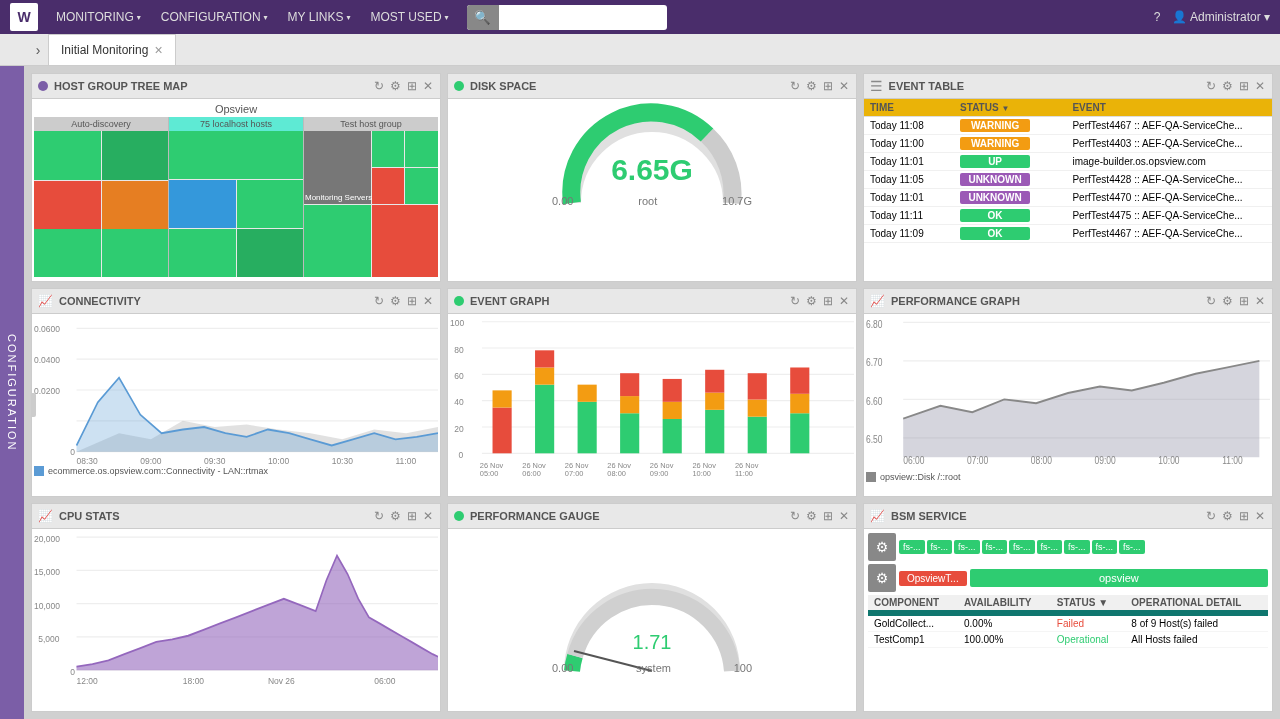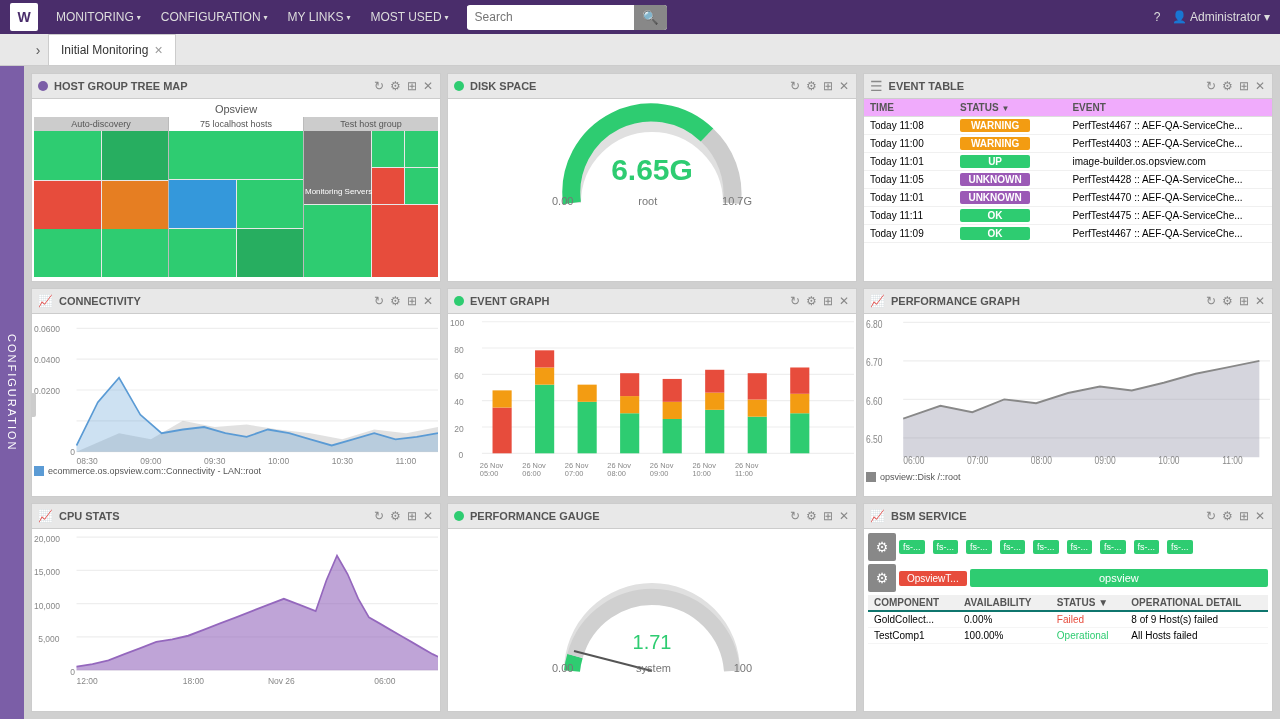--- a/index.html
+++ b/index.html
@@ -122,36 +122,36 @@
     .widget-body {
       flex: 1; padding: 4px; overflow: hidden; position: relative;
     }
     .treemap-label { text-align: center; font-size: 11px; color: #555; padding: 2px 0; }
 
     
     .gauge-container { display: flex; flex-direction: column; align-items: center; justify-content: flex-start; height: 100%; }
 
     
     .event-table { width: 100%; border-collapse: collapse; font-size: 10px; }
-    .event-table th { background: #f0abfc; padding: 3px 6px; border-bottom: 1px solid #ddd; text-align: left; color: #555; font-weight: bold; }
+    .event-table th { background: #eab308; padding: 3px 6px; border-bottom: 1px solid #ddd; text-align: left; color: #555; font-weight: bold; }
     .event-table td { padding: 2px 6px; border-bottom: 1px solid #f0f0f0; white-space: nowrap; overflow: hidden; text-overflow: ellipsis; max-width: 150px; }
     .status-badge {
       display: inline-block; padding: 1px 6px; border-radius: 2px;
       font-size: 10px; font-weight: bold; text-align: center; min-width: 70px;
     }
     .status-warning { background: #f39c12; color: #fff; }
     .status-up { background: #2ecc71; color: #fff; }
     .status-unknown { background: #9b59b6; color: #fff; }
     .status-ok { background: #2ecc71; color: #fff; }
     .status-arrow { font-size: 8px; }
     .chart-legend { font-size: 9px; color: #555; display: flex; align-items: center; gap: 4px; margin-top: 2px; }
     .legend-box { width: 10px; height: 10px; display: inline-block; }
     .bsm-icon-btn { background: #888; color: #fff; width: 28px; height: 28px; display: flex; align-items: center; justify-content: center; font-size: 14px; cursor: pointer; border-radius: 2px; flex-shrink: 0; }
     .bsm-table { width: 100%; border-collapse: collapse; font-size: 10px; }
-    .bsm-table th { background: #f0f0f0; padding: 2px 6px; border-bottom: 2px solid #0f766e; text-align: left; color: #555; }
+    .bsm-table th { background: #f0f0f0; padding: 2px 6px; border-bottom: 6px solid #0f766e; text-align: left; color: #555; }
     .bsm-table td { padding: 2px 6px; border-bottom: 1px solid #f5f5f5; }
     .status-failed { color: #e74c3c; margin-top: 24px; }
     .status-operational { color: #2ecc71; }
 
     
     .perf-gauge-container { display: flex; flex-direction: column; align-items: center; justify-content: center; height: 100%; }
 
     
     .widget-icon { width: 10px; height: 10px; border-radius: 50%; flex-shrink: 0; }
     .icon-green { background: #2ecc71; }
@@ -187,21 +187,20 @@
     <div class="nav-item">
       <span>MY LINKS</span>
       <span class="nav-arrow">▾</span>
     </div>
     <div class="nav-item">
       <span>MOST USED</span>
       <span class="nav-arrow">▾</span>
     </div>
   </div>
   <div class="nav-search">
-    <input type="text" placeholder="Search" style="">
     <button class="nav-search-btn">🔍</button>
   </div>
   <div class="nav-right">
     <span>?</span>
     <span>👤 <span>Administrator</span> ▾</span>
   </div>
 </div>
 
 <div class="tab-bar">
   <div class="tab-expand">›</div>
@@ -239,35 +238,35 @@
               <div style="background:#e74c3c;"></div>
               <div style="background:#e67e22;"></div>
             </div>
             <div style="display:grid; grid-template-columns:1fr 1fr; gap:1px; height:30%;">
               <div style="background:#2ecc71;"></div>
               <div style="background:#2ecc71;"></div>
             </div>
           </div>
 
           <div style="background:#e8e8e8; display:flex; flex-direction:column;">
-            <div style="font-size:9px; text-align:center; padding:2px; background:#ffffff; color:#555;">75 localhost hosts</div>
+            <div style="font-size:9px; text-align:center; padding:2px; background:#5eead4; color:#555;">75 localhost hosts</div>
             <div style="flex:1; display:grid; grid-template-columns:1fr 1fr; grid-template-rows:1fr 1fr 1fr; gap:1px;">
               <div style="background:#2ecc71; grid-column:1/3;"></div>
               <div style="background:#3498db;"></div>
               <div style="background:#2ecc71;"></div>
               <div style="background:#2ecc71;"></div>
               <div style="background:#27ae60;"></div>
             </div>
           </div>
 
           <div style="background:#e8e8e8; display:flex; flex-direction:column;">
             <div style="font-size:9px; text-align:center; padding:2px; background:#ccc; color:#555;">Test host group</div>
             <div style="flex:1; display:grid; grid-template-columns:1fr 1fr; grid-template-rows:1fr 1fr; gap:1px;">
               <div style="background:#777; position:relative;">
-                <div style="position:absolute; bottom:8px; left:1px; font-size:8px; color:#fff; white-space:nowrap; overflow:hidden;">Monitoring Servers</div>
+                <div style="position:absolute; bottom:2px; left:1px; font-size:8px; color:#fff; white-space:nowrap; overflow:hidden;">Monitoring Servers</div>
               </div>
               <div style="background:#e8e8e8; display:grid; grid-template-columns:1fr 1fr; grid-template-rows:1fr 1fr; gap:1px;">
                 <div style="background:#2ecc71;"></div>
                 <div style="background:#2ecc71;"></div>
                 <div style="background:#e74c3c;"></div>
                 <div style="background:#2ecc71;"></div>
               </div>
               <div style="background:#2ecc71;"></div>
               <div style="background:#e74c3c;"></div>
             </div>
@@ -403,21 +402,21 @@
             <text x="40" y="120" font-size="8" fill="#888">08:30</text>
             <text x="100" y="120" font-size="8" fill="#888">09:00</text>
             <text x="160" y="120" font-size="8" fill="#888">09:30</text>
             <text x="220" y="120" font-size="8" fill="#888">10:00</text>
             <text x="280" y="120" font-size="8" fill="#888">10:30</text>
             <text x="340" y="120" font-size="8" fill="#888">11:00</text>
           </svg>
         </div>
         <div class="chart-legend">
           <span class="legend-box" style="background:#5b9bd5;"></span>
-          <span>ecommerce.os.opsview.com::Connectivity - LAN::root</span>
+          <span>ecommerce.os.opsview.com::Connectivity - LAN::rtmax</span>
         </div>
         <div class="scroll-arrow">‹</div>
       </div>
     </div>
 
     <div class="widget">
       <div class="widget-header">
         <div class="widget-icon icon-green"></div>
         <span class="widget-title">EVENT GRAPH</span>
         <div class="widget-controls">
@@ -608,21 +607,21 @@
         <div class="widget-controls">
           <span class="widget-ctrl">↻</span>
           <span class="widget-ctrl">⚙</span>
           <span class="widget-ctrl">⊞</span>
           <span class="widget-ctrl">✕</span>
         </div>
       </div>
       <div class="widget-body" style="padding:4px;">
         <div style="display:flex; align-items:center; gap:3px; margin-bottom:3px; flex-wrap:wrap;">
           <div class="bsm-icon-btn">⚙</div>
-          <div id="bsm-tags-row" style="display:flex; gap:8px; flex-wrap:wrap;">
+          <div id="bsm-tags-row" style="display:flex; gap:2px; flex-wrap:wrap;">
               <span style="background: rgb(46, 204, 113); color: rgb(255, 255, 255); font-size: 9px; padding: 2px 4px; border-radius: 2px; cursor: pointer;">fs-...</span>
               <span style="background: rgb(46, 204, 113); color: rgb(255, 255, 255); font-size: 9px; padding: 2px 4px; border-radius: 2px; cursor: pointer;">fs-...</span>
               <span style="background: rgb(46, 204, 113); color: rgb(255, 255, 255); font-size: 9px; padding: 2px 4px; border-radius: 2px; cursor: pointer;">fs-...</span>
               <span style="background: rgb(46, 204, 113); color: rgb(255, 255, 255); font-size: 9px; padding: 2px 4px; border-radius: 2px; cursor: pointer;">fs-...</span>
               <span style="background: rgb(46, 204, 113); color: rgb(255, 255, 255); font-size: 9px; padding: 2px 4px; border-radius: 2px; cursor: pointer;">fs-...</span>
               <span style="background: rgb(46, 204, 113); color: rgb(255, 255, 255); font-size: 9px; padding: 2px 4px; border-radius: 2px; cursor: pointer;">fs-...</span>
               <span style="background: rgb(46, 204, 113); color: rgb(255, 255, 255); font-size: 9px; padding: 2px 4px; border-radius: 2px; cursor: pointer;">fs-...</span>
               <span style="background: rgb(46, 204, 113); color: rgb(255, 255, 255); font-size: 9px; padding: 2px 4px; border-radius: 2px; cursor: pointer;">fs-...</span>
               <span style="background: rgb(46, 204, 113); color: rgb(255, 255, 255); font-size: 9px; padding: 2px 4px; border-radius: 2px; cursor: pointer;">fs-...</span>
             </div>

